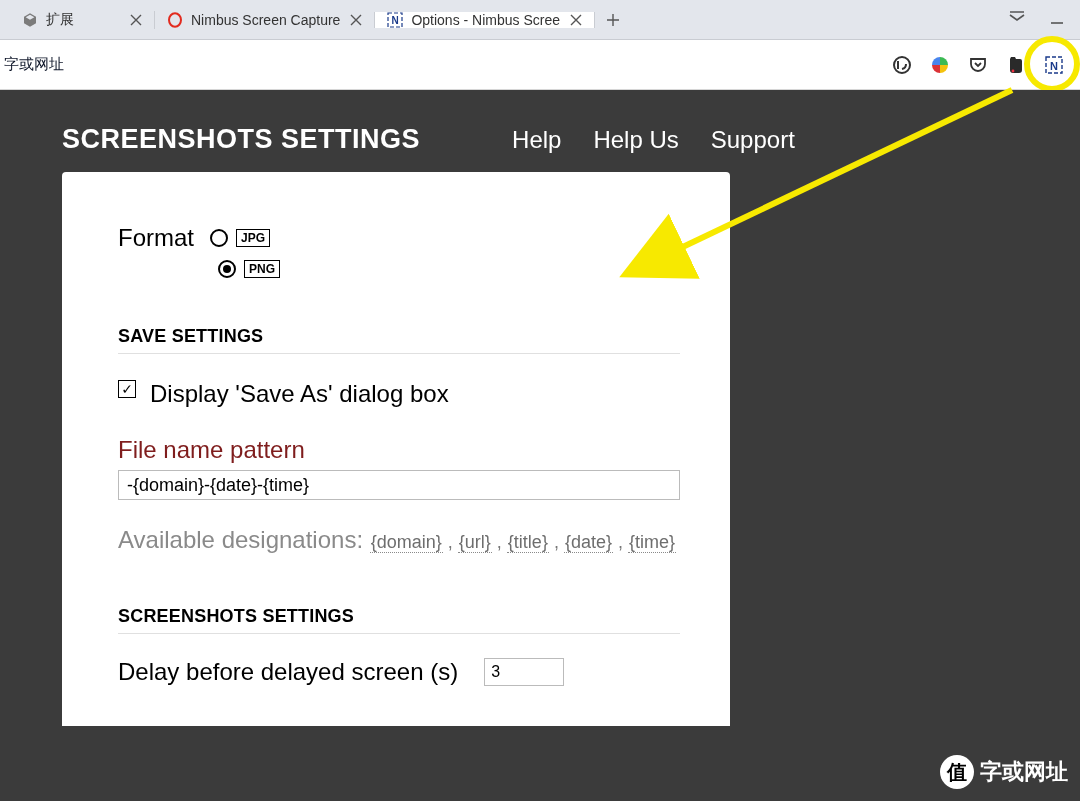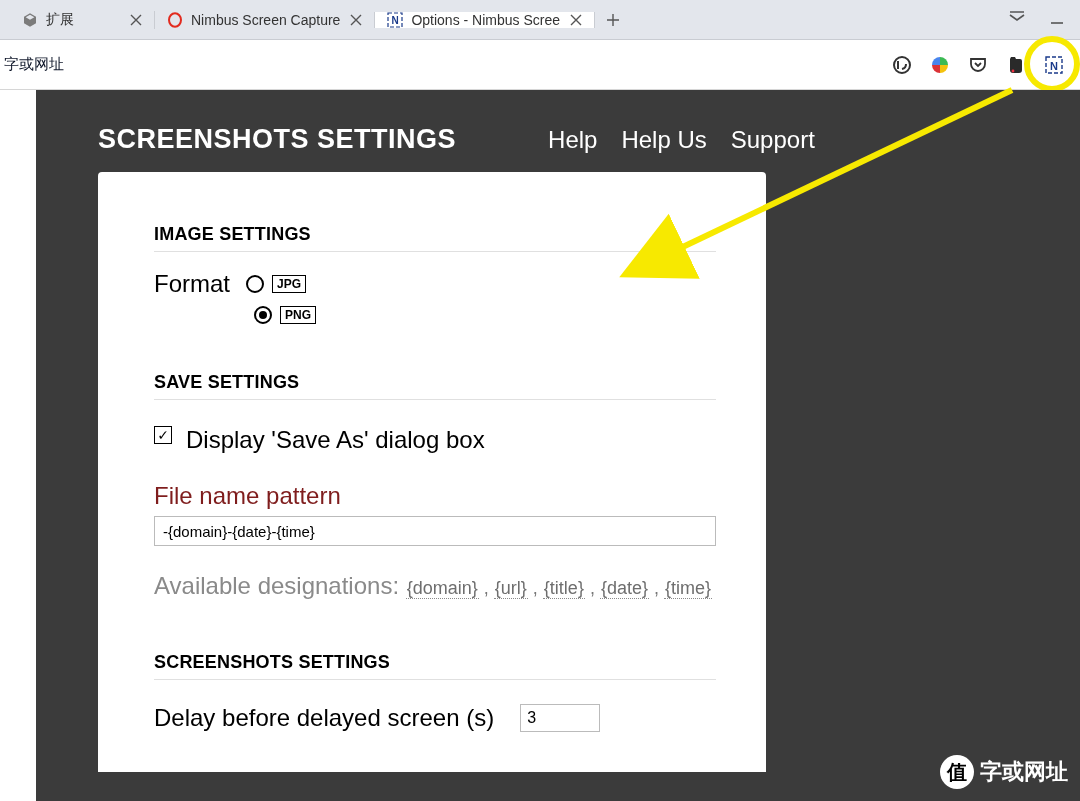--- a/index.html
+++ b/index.html
@@ -68,32 +68,31 @@
   }
 
   
   .page {
     position: absolute;
     left: 0; right: 0;
     top: 90px;
     height: 712px;
     background: #3b3b3b;
     overflow: hidden;
-    margin-left: 36px;
   }
 
   .page-header {
     display: flex; align-items: baseline; gap: 36px;
     padding: 34px 0 0 62px;
     color: #fff;
   }
   .page-header h1 {
     font-size: 27px; font-weight: 700; letter-spacing: 0.5px;
   }
-  .page-header .navlinks { display:flex; gap:24px; margin-left: 56px;}
+  .page-header .navlinks { display:flex; gap:32px; margin-left: 56px;}
   .page-header .navlinks a {
     color:#fff; text-decoration:none; font-size:24px; font-weight:400; cursor:pointer;
   }
 
   .card {
     position:absolute;
     left: 62px; top: 82px;
     width: 668px;
     background:#fff;
     border-radius: 4px 4px 0 0;
@@ -113,21 +112,21 @@
   .radio.checked::after{content:""; width:8px; height:8px; background:#000; border-radius:50%;}
   .tag { border:1px solid #000; font-size:12px; padding:1px 4px; font-weight:600;}
 
   .save-sec { margin-top: 48px; }
   .check-row { display:flex; align-items:flex-start; gap:14px; font-size:24px; margin-top: 26px;}
   .checkbox { width:18px;height:18px; border:1.5px solid #000; display:inline-flex; align-items:center; justify-content:center;}
   .checkbox.checked::after{content:"✓"; font-size:14px; line-height:1;}
   .label-muted { color:#7f1d1d; font-size:24px; margin-top:28px; }
   .text-input {
     width:100%; margin-top:6px; height:30px;
-    border:1px solid #bbb; padding:0 8px; font-size:15px; font-family:inherit;
+    border:1px solid #bbb; padding:0 8px; font-size:18px; font-family:inherit;
   }
   .designations { font-size:24px; color:#8a8a8a; margin-top:22px; line-height:1.5;}
   .designations .token { font-size:18px; color:#6e6e6e; border-bottom:1px dotted #8a8a8a; padding:0 1px; }
   .sep-comma {font-size:18px; color:#777;}
 
   .shot-sec { margin-top: 48px; }
   .delay-row { display:flex; align-items:center; gap:26px; font-size:24px; margin-top:24px;}
   .num-input { width:80px; height:28px; border:1px solid #bbb; padding:0 6px; font-size:16px;}
 
   
@@ -261,21 +260,20 @@
     <h1>SCREENSHOTS SETTINGS</h1>
     <div class="navlinks">
       <a>Help</a>
       <a>Help Us</a>
       <a>Support</a>
     </div>
   </div>
 
   <div class="card">
 
-    <div class="section-title">IMAGE SETTINGS</div>
     <div class="format-row">
       <span>Format</span>
       <span class="format-opt">
         <span class="radio"></span>
         <span class="tag">JPG</span>
       </span>
     </div>
     <div class="format-row format-indent">
       <span class="format-opt">
         <span class="radio checked"></span>

